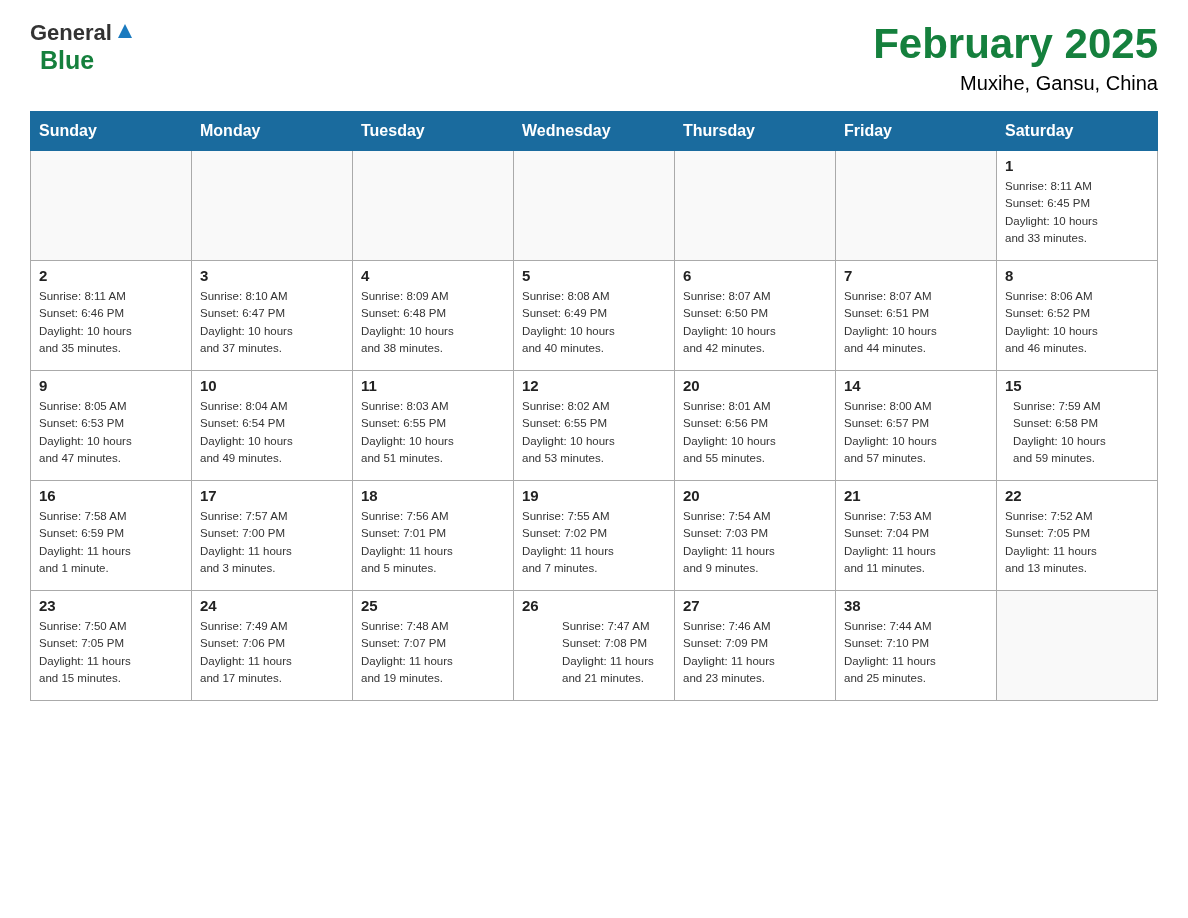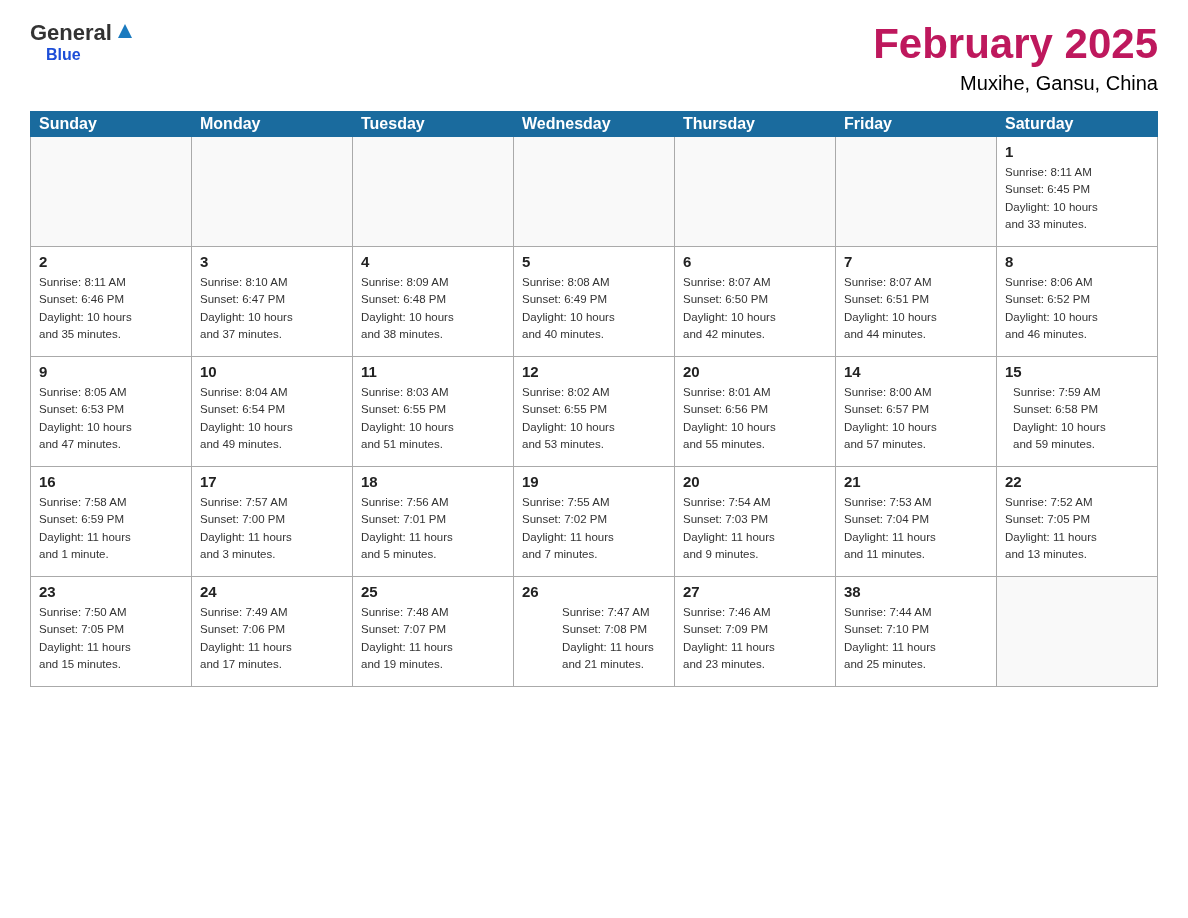--- a/index.html
+++ b/index.html
@@ -15,38 +15,38 @@
       justify-content: space-between;
       align-items: flex-start;
       margin-bottom: 16px;
     }
     .title-section {
       text-align: right;
     }
     .calendar-title {
       font-size: 42px;
       font-weight: bold;
-      color: #be185d;
+      color: #15803d;
     }
     .calendar-subtitle {
       font-size: 20px;
       color: #000000;
       margin-top: 4px;
     }
     .calendar-table {
       width: 100%;
       border-collapse: collapse;
       border: 1px solid #999;
     }
     .calendar-table th {
       background-color: #1a6b9e;
       color: #fff;
       font-size: 16px;
       font-weight: bold;
-      padding: 3px 8px;
+      padding: 10px 8px;
       text-align: left;
       border: 1px solid #1a6b9e;
     }
     .calendar-table td {
       vertical-align: top;
       padding: 6px 8px;
       border: 1px solid #aaa;
       width: calc(100% / 7);
       min-height: 110px;
       height: 110px;
@@ -88,21 +88,21 @@
 
 <div class="header-section">
   <div class="logo-wrapper">
     <div class="logo-row1">
       <span style="font-size:22px;font-weight:bold;color:#333;">General</span>
       <svg width="22" height="20" viewBox="0 0 22 20" style="margin-left:2px;margin-top:-6px;">
         <polygon points="4,18 18,18 11,4" fill="#1a7abf"></polygon>
       </svg>
     </div>
     <div class="logo-row2">
-      <span style="font-size:16px;font-weight:bold;color:#1d4ed8;margin-left:14px;">Blue</span>
+      <span style="font-size:25px;font-weight:bold;color:#15803d;margin-left:8px;">Blue</span>
     </div>
   </div>
   <div class="title-section">
     <div class="calendar-title">February 2025</div>
     <div class="calendar-subtitle">Muxihe, Gansu, China</div>
   </div>
 </div>
 
 <table class="calendar-table">
   <thead>

